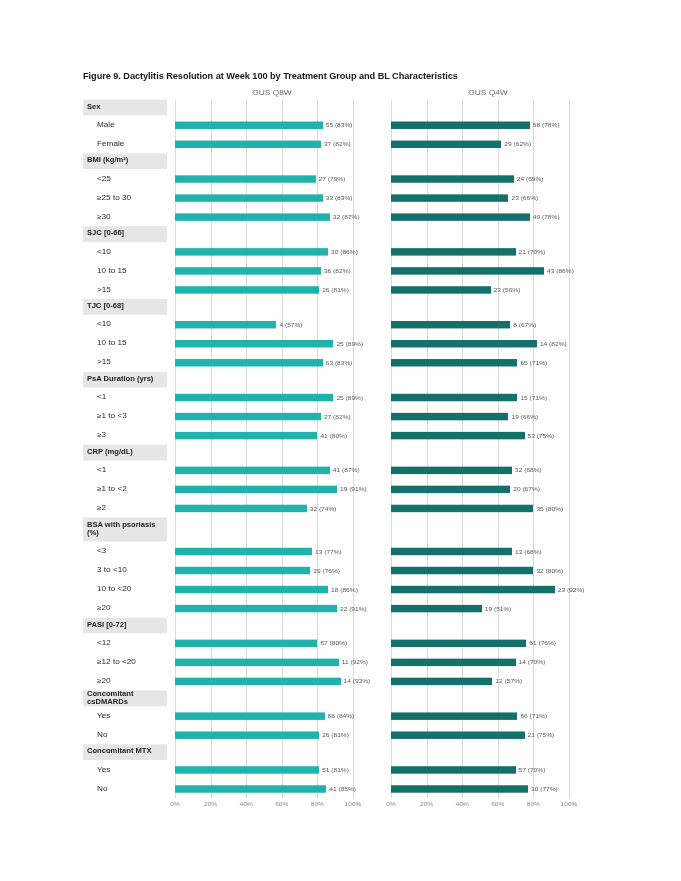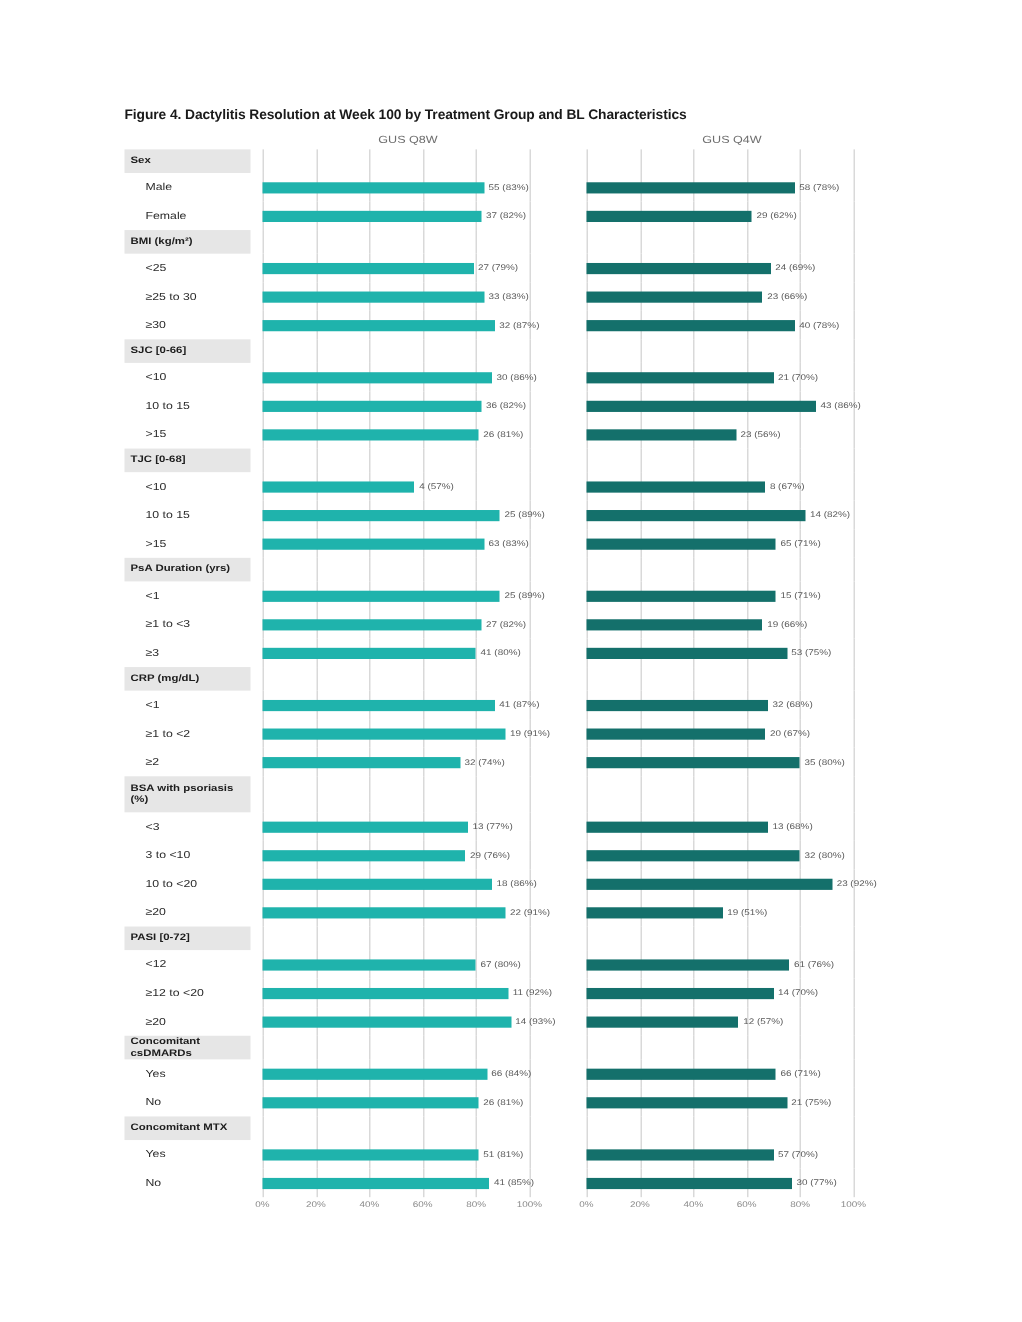--- a/index.html
+++ b/index.html
@@ -144,21 +144,21 @@
     color: #8a8a8a;
     transform: translateX(-50%);
     white-space: nowrap;
   }
 </style>
 </head>
 <body>
 
 <div id="page">
 
-  <div id="fig-title">Figure 4. Dactylitis Resolution at Week 100 by Treatment Group and BL Characteristics</div>
+  <div id="fig-title">Figure 9. Dactylitis Resolution at Week 100 by Treatment Group and BL Characteristics</div>
 
   <div id="chart" style="transform-origin: left top; transform: scaleY(0.827626);">
 
     <div id="panel-head">
       <div class="label-col"></div>
       <div class="panel-title" style="width:210px">GUS Q8W</div>
       <div class="gap-col"></div>
       <div class="panel-title" style="width:210px">GUS Q4W</div>
     </div>
 

